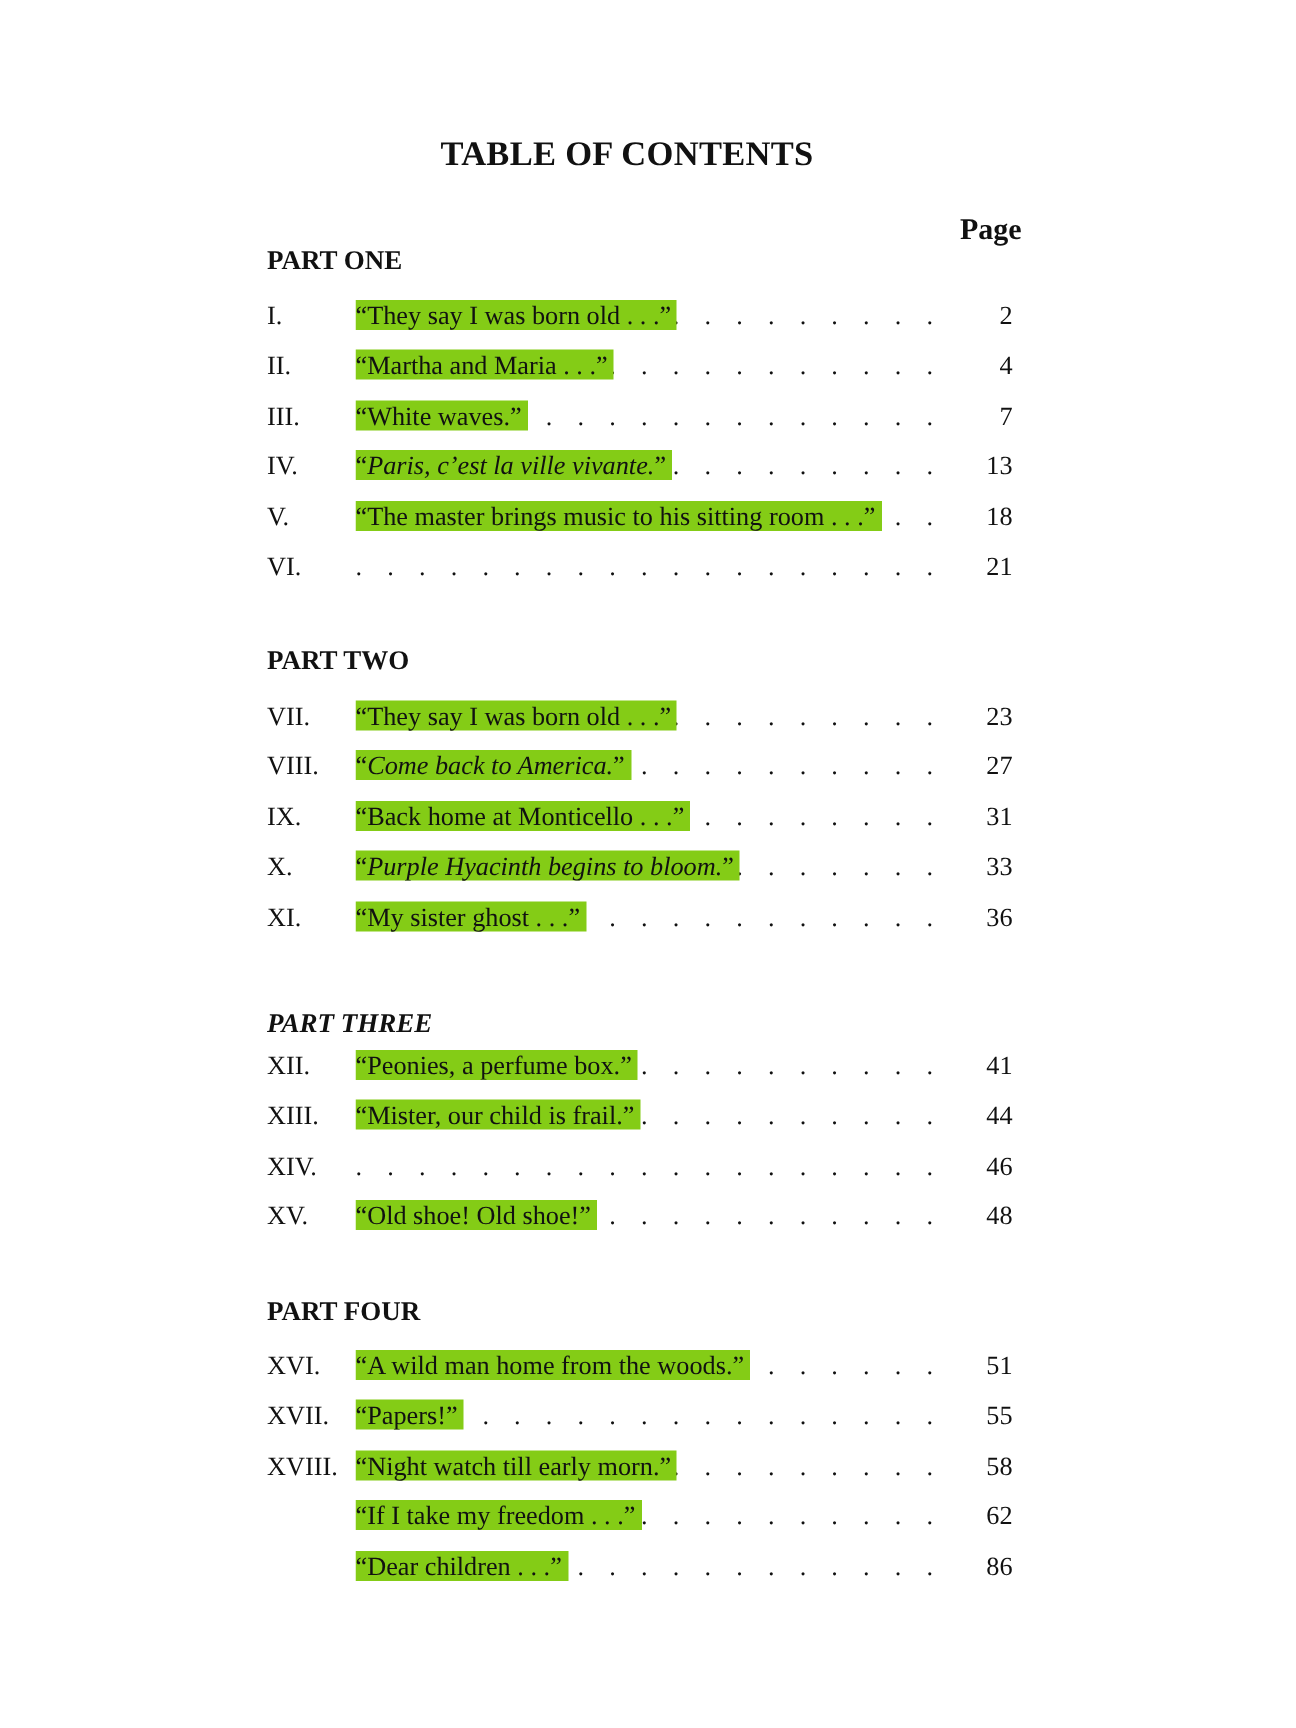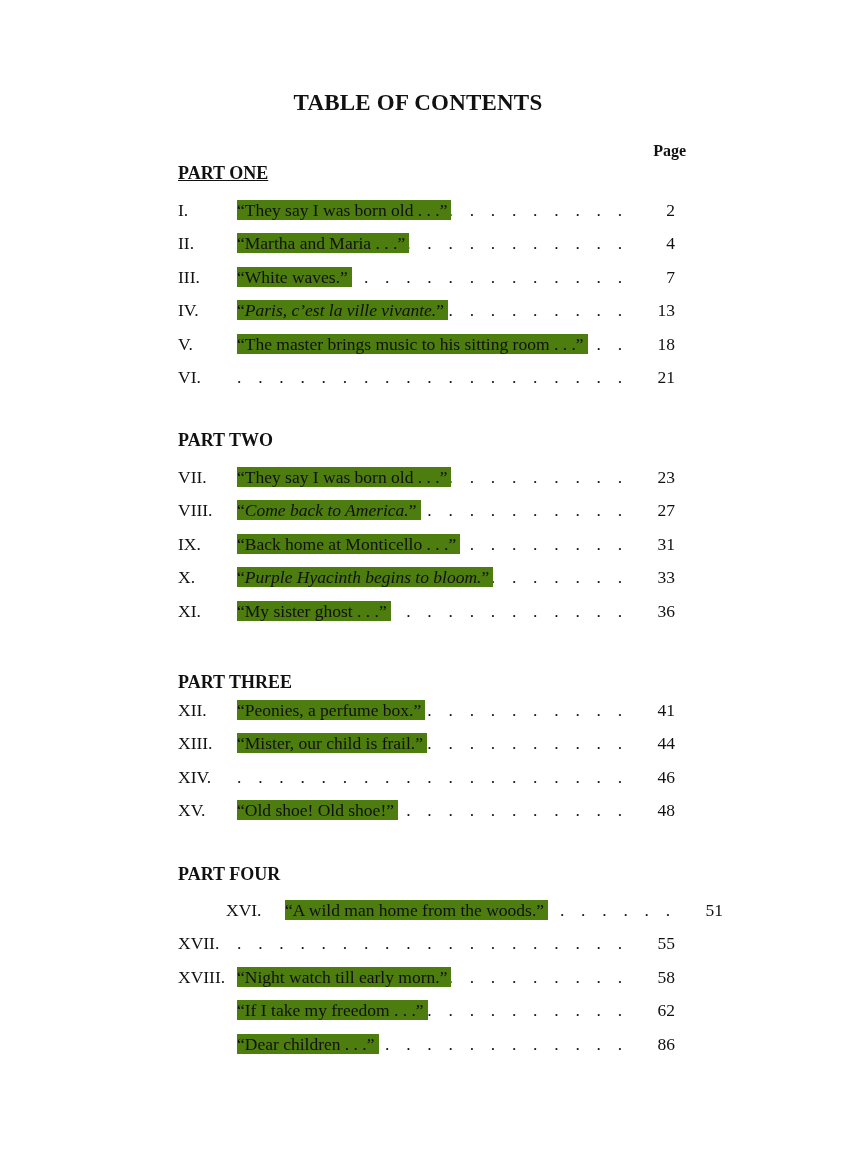--- a/index.html
+++ b/index.html
@@ -5,50 +5,50 @@
   html, body { margin: 0; padding: 0; background: #ffffff; }
   body {
     width: 864px; height: 1152px; position: relative; overflow: hidden;
     font-family: "Liberation Serif", "DejaVu Serif", serif; color: #111;
   }
   .title {
     position: absolute; top: 90px; left: 0; width: 836px; text-align: center;
     font-weight: bold; font-size: 23px; letter-spacing: 0.2px;
   }
   .page-label {
-    position: absolute; top: 142px; left: 640px; width: 46px; text-align: right;
-    font-weight: bold; font-size: 16px;
+    position: absolute; top: 142px; left: 640px; width: 46px; text-align: left;
+    font-weight: bold; font-size: 20px;
   }
   .part-heading {
     position: absolute; left: 178px; font-weight: bold; font-size: 18px;
   }
   .entry {
     position: absolute; left: 178px; width: 497px; height: 26px;
     font-size: 17.5px; line-height: 26px; white-space: nowrap;
   }
   .entry .num { position: absolute; left: 0; top: 0; }
   .entry .title-text {
     position: absolute; left: 59px; top: 0; right: 36px; overflow: hidden;
   }
-  .entry .title-text .t { background: #4d7c0f; padding-right: 4px; position: relative; z-index: 1; }
+  .entry .title-text .t { background: #84cc16; padding-right: 4px; position: relative; z-index: 1; }
   .entry .title-text .t i { font-style: italic; }
   .entry .dots {
     position: absolute; left: 59px; right: 36px; top: 0;
     text-align: right; overflow: hidden; letter-spacing: 6.2px; color: #111;
   }
   .entry .pg { position: absolute; right: 0; top: 0; text-align: right; }
 </style>
 </head>
 <body>
 
 <div class="title">TABLE OF CONTENTS</div>
 <div class="page-label">Page</div>
 
 <div id="toc">
-    <div class="part-heading" style="top: 163px; text-decoration: underline;">PART ONE</div>
+    <div class="part-heading" style="top: 163px;">PART ONE</div>
     <div class="entry" style="top: 197px;">
       <span class="num">I.</span>
       <span class="dots">. . . . . . . . . . . . . . . . . . . . . . . . . . . . . . . . . . . . . . . . . . . .</span>
       <span class="title-text"><span class="t"><span>“</span><span>They say I was born old . . .</span><span>”</span></span></span>
       <span class="pg">2</span>
     </div>
     <div class="entry" style="top: 230.4px;">
       <span class="num">II.</span>
       <span class="dots">. . . . . . . . . . . . . . . . . . . . . . . . . . . . . . . . . . . . . . . . . . . .</span>
       <span class="title-text"><span class="t"><span>“</span><span>Martha and Maria . . .</span><span>”</span></span></span>
@@ -101,21 +101,21 @@
       <span class="dots">. . . . . . . . . . . . . . . . . . . . . . . . . . . . . . . . . . . . . . . . . . . .</span>
       <span class="title-text"><span class="t"><span>“</span><i>Purple Hyacinth begins to bloom.</i><span>”</span></span></span>
       <span class="pg">33</span>
     </div>
     <div class="entry" style="top: 597.6px;">
       <span class="num">XI.</span>
       <span class="dots">. . . . . . . . . . . . . . . . . . . . . . . . . . . . . . . . . . . . . . . . . . . .</span>
       <span class="title-text"><span class="t"><span>“</span><span>My sister ghost . . .</span><span>”</span></span></span>
       <span class="pg">36</span>
     </div>
-    <div class="part-heading" style="top: 672px;">PART THREE</div>
+    <div class="part-heading" style="top: 672px; font-style: italic;">PART THREE</div>
     <div class="entry" style="top: 697px;">
       <span class="num">XII.</span>
       <span class="dots">. . . . . . . . . . . . . . . . . . . . . . . . . . . . . . . . . . . . . . . . . . . .</span>
       <span class="title-text"><span class="t"><span>“</span><span>Peonies, a perfume box.</span><span>”</span></span></span>
       <span class="pg">41</span>
     </div>
     <div class="entry" style="top: 730.4px;">
       <span class="num">XIII.</span>
       <span class="dots">. . . . . . . . . . . . . . . . . . . . . . . . . . . . . . . . . . . . . . . . . . . .</span>
       <span class="title-text"><span class="t"><span>“</span><span>Mister, our child is frail.</span><span>”</span></span></span>
@@ -126,29 +126,30 @@
       <span class="dots">. . . . . . . . . . . . . . . . . . . . . . . . . . . . . . . . . . . . . . . . . . . .</span>
       <span class="pg">46</span>
     </div>
     <div class="entry" style="top: 797.2px;">
       <span class="num">XV.</span>
       <span class="dots">. . . . . . . . . . . . . . . . . . . . . . . . . . . . . . . . . . . . . . . . . . . .</span>
       <span class="title-text"><span class="t"><span>“</span><span>Old shoe! Old shoe!</span><span>”</span></span></span>
       <span class="pg">48</span>
     </div>
     <div class="part-heading" style="top: 864px;">PART FOUR</div>
-    <div class="entry" style="top: 897px; margin-left: 48px;">
+    <div class="entry" style="top: 897px;">
       <span class="num">XVI.</span>
       <span class="dots">. . . . . . . . . . . . . . . . . . . . . . . . . . . . . . . . . . . . . . . . . . . .</span>
       <span class="title-text"><span class="t"><span>“</span><span>A wild man home from the woods.</span><span>”</span></span></span>
       <span class="pg">51</span>
     </div>
     <div class="entry" style="top: 930.4px;">
       <span class="num">XVII.</span>
       <span class="dots">. . . . . . . . . . . . . . . . . . . . . . . . . . . . . . . . . . . . . . . . . . . .</span>
+      <span class="title-text"><span class="t"><span>“</span><span>Papers!</span><span>”</span></span></span>
       <span class="pg">55</span>
     </div>
     <div class="entry" style="top: 963.8px; font-family: Liberation Serif, serif;">
       <span class="num">XVIII.</span>
       <span class="dots">. . . . . . . . . . . . . . . . . . . . . . . . . . . . . . . . . . . . . . . . . . . .</span>
       <span class="title-text"><span class="t"><span>“</span><span>Night watch till early morn.</span><span>”</span></span></span>
       <span class="pg">58</span>
     </div>
     <div class="entry" style="top: 997.2px;">
       <span class="num"></span>

